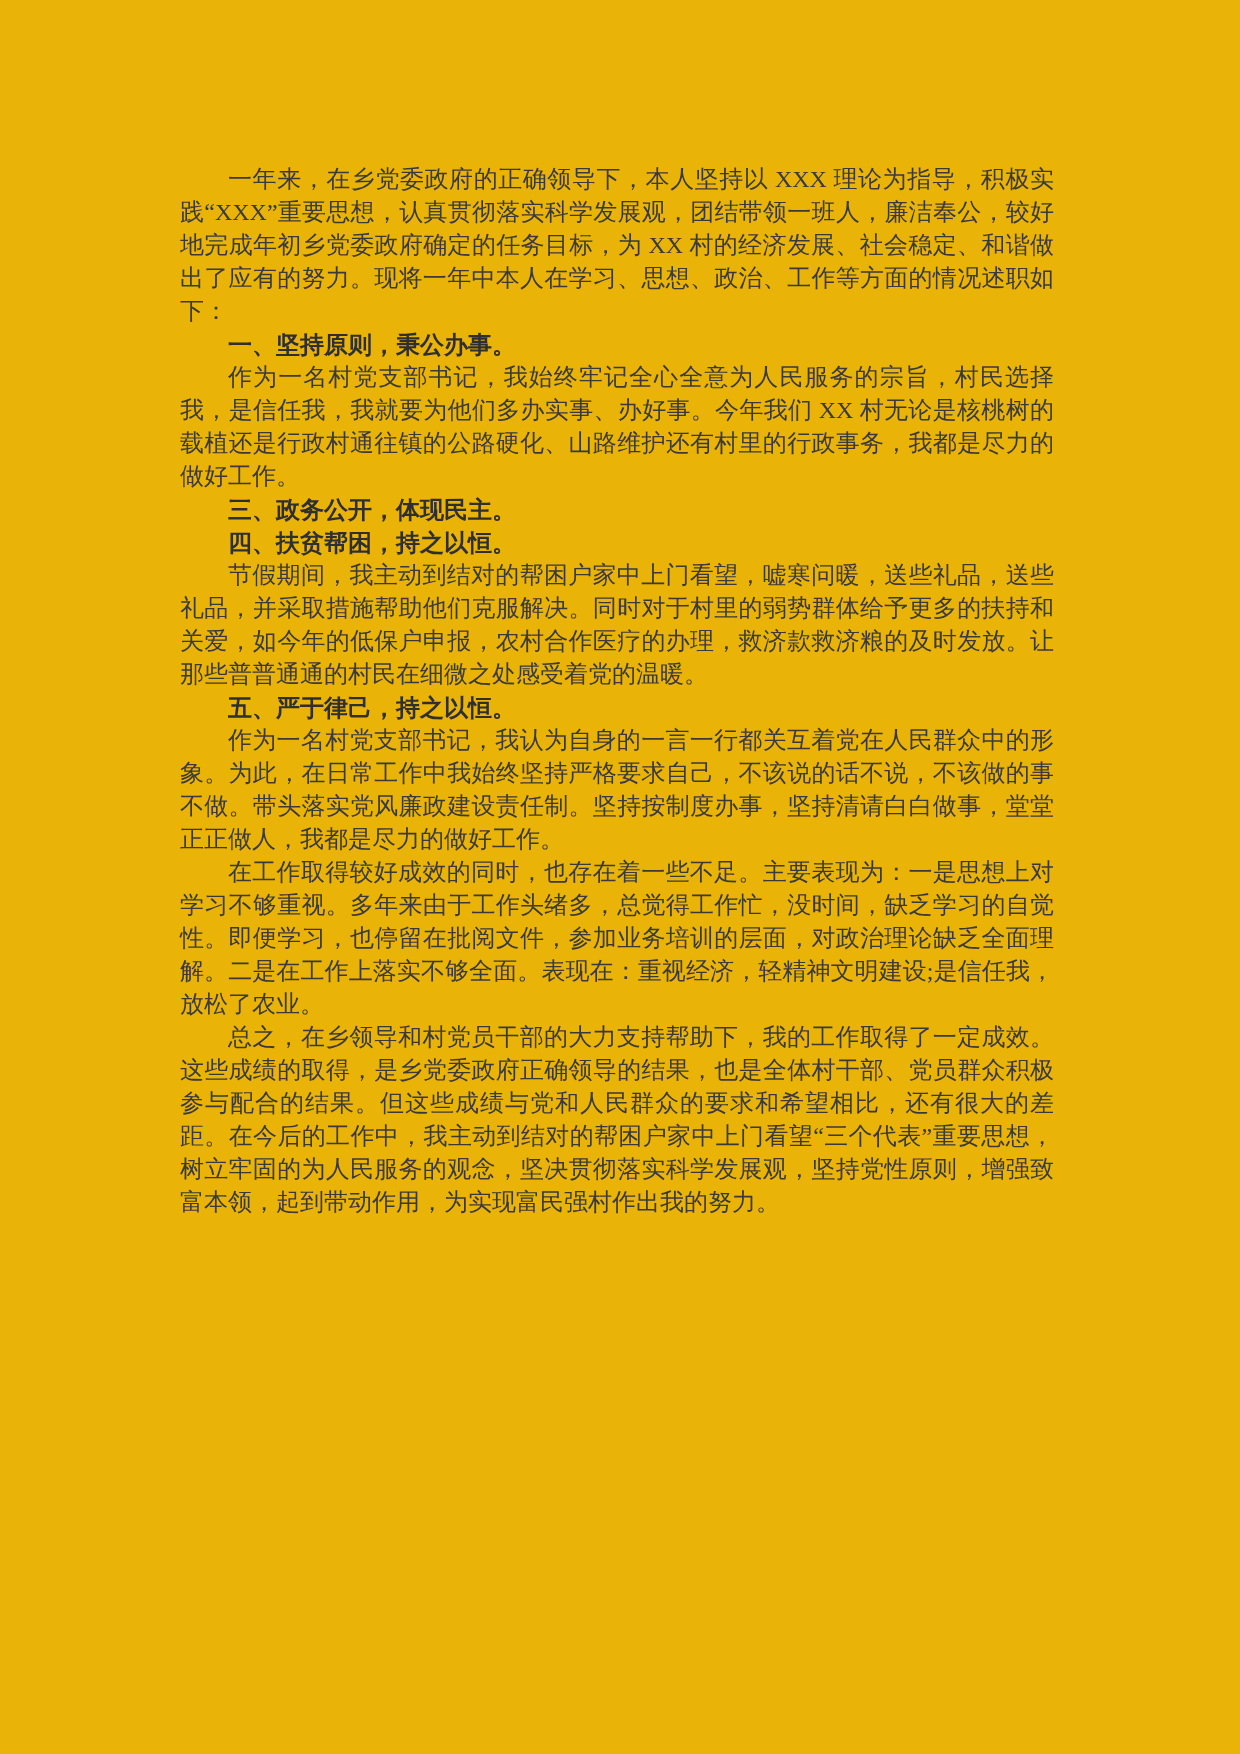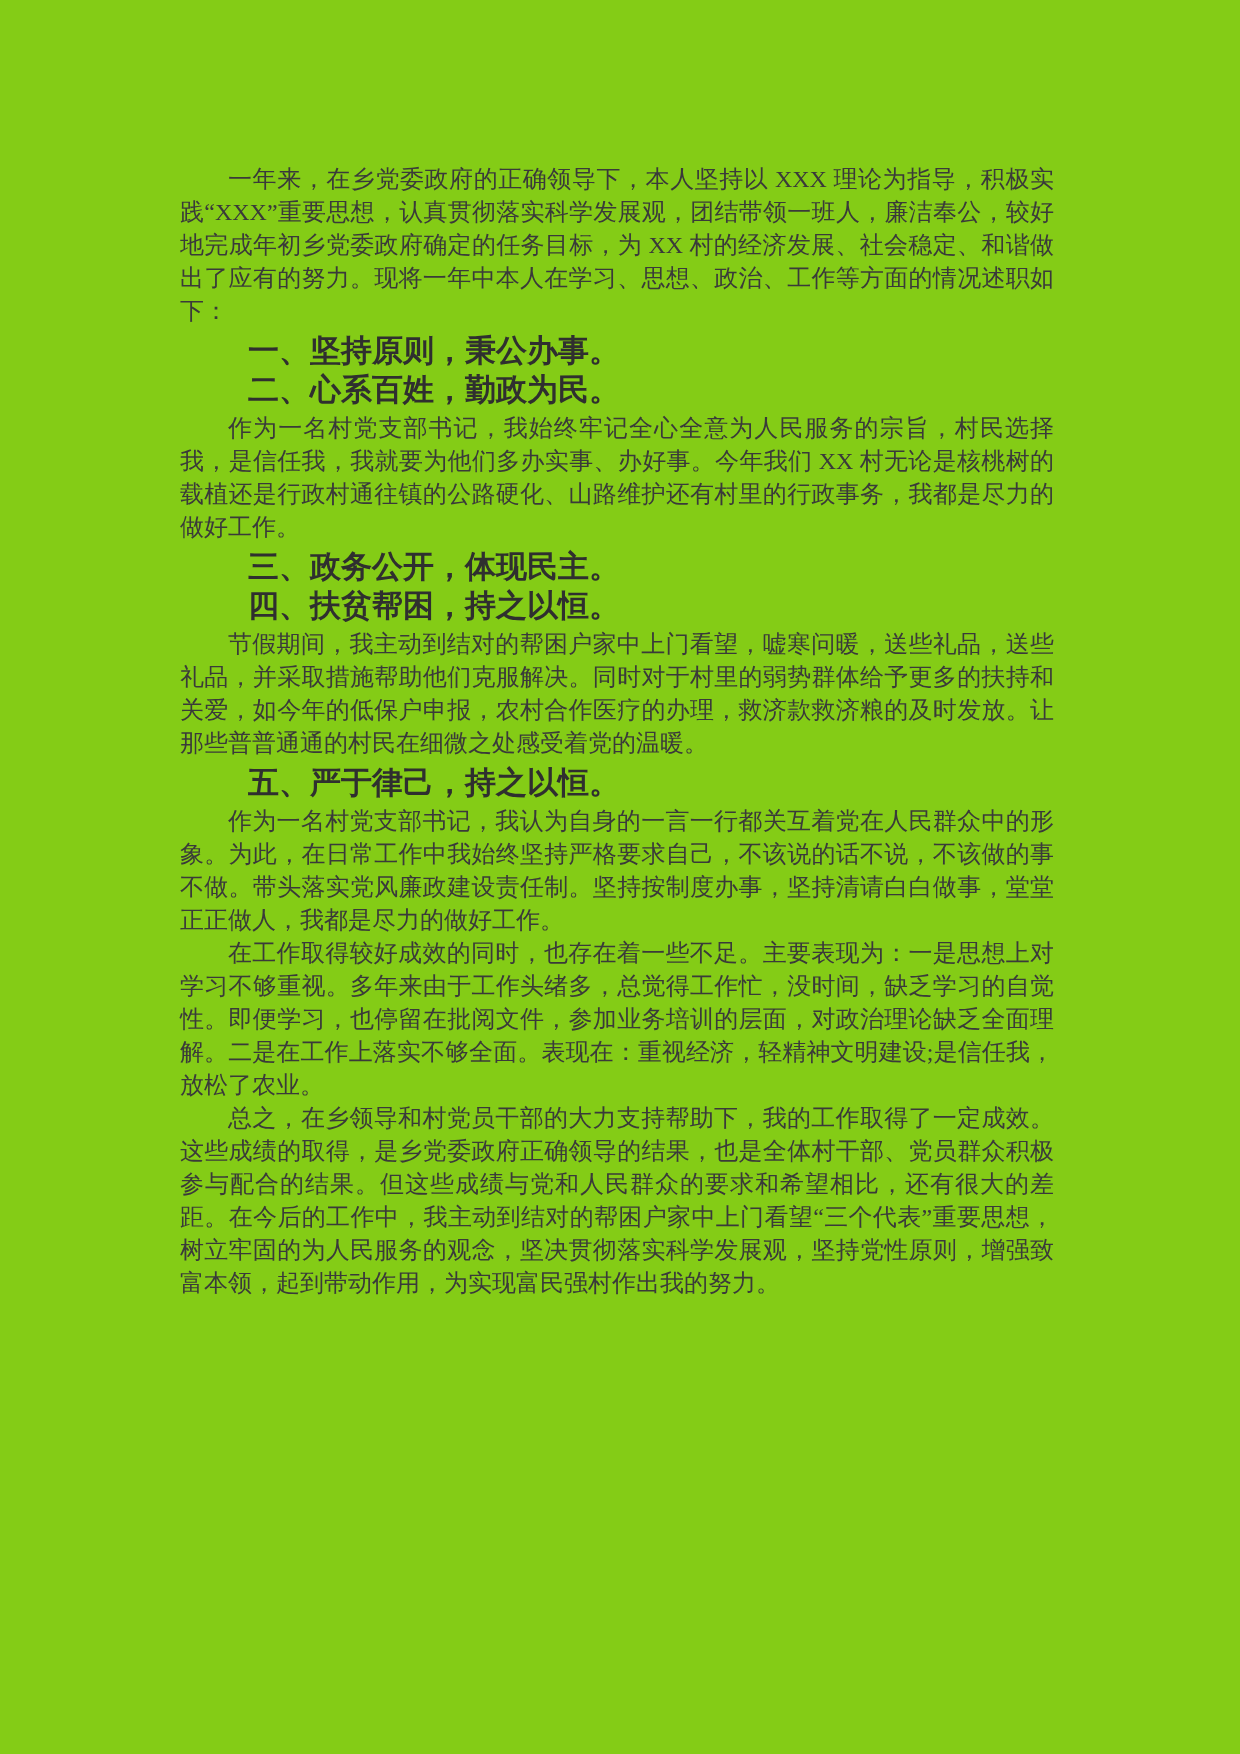--- a/index.html
+++ b/index.html
@@ -4,21 +4,21 @@
 <style>
   html, body {
     margin: 0;
     padding: 0;
     background: #ffffff;
   }
   .page {
     position: relative;
     width: 1240px;
     height: 1754px;
-    background: #84cc16;
+    background: #eab308;
     overflow: hidden;
   }
   .doc-body {
     position: absolute;
     left: 180px;
     top: 163px;
     width: 874px;
     font-family: "Liberation Serif", "DejaVu Serif", serif;
     font-size: 24px;
     line-height: 33px;
@@ -26,38 +26,37 @@
     text-align: justify;
     text-justify: inter-ideograph;
   }
   .doc-body p {
     margin: 0;
     padding: 0;
     text-indent: 2em;
     word-wrap: break-word;
   }
   .doc-body h2 {
-    margin: 6px;
+    margin: 0;
     padding: 0;
     text-indent: 2em;
-    font-size: 31px;
+    font-size: 24px;
     line-height: 33px;
     font-weight: bold;
     color: #2f2f2f;
     font-family: "Liberation Sans", "DejaVu Sans", sans-serif;
   }
 </style>
 </head>
 <body>
 
 <div class="page">
   <div class="doc-body" id="doc-body">
       <p>一年来，在乡党委政府的正确领导下，本人坚持以 XXX 理论为指导，积极实践“XXX”重要思想，认真贯彻落实科学发展观，团结带领一班人，廉洁奉公，较好地完成年初乡党委政府确定的任务目标，为 XX 村的经济发展、社会稳定、和谐做出了应有的努力。现将一年中本人在学习、思想、政治、工作等方面的情况述职如下：</p>
       <h2>一、坚持原则，秉公办事。</h2>
-      <h2>二、心系百姓，勤政为民。</h2>
       <p>作为一名村党支部书记，我始终牢记全心全意为人民服务的宗旨，村民选择我，是信任我，我就要为他们多办实事、办好事。今年我们 XX 村无论是核桃树的载植还是行政村通往镇的公路硬化、山路维护还有村里的行政事务，我都是尽力的做好工作。</p>
       <h2>三、政务公开，体现民主。</h2>
       <h2>四、扶贫帮困，持之以恒。</h2>
       <p>节假期间，我主动到结对的帮困户家中上门看望，嘘寒问暖，送些礼品，送些礼品，并采取措施帮助他们克服解决。同时对于村里的弱势群体给予更多的扶持和关爱，如今年的低保户申报，农村合作医疗的办理，救济款救济粮的及时发放。让那些普普通通的村民在细微之处感受着党的温暖。</p>
       <h2>五、严于律己，持之以恒。</h2>
       <p>作为一名村党支部书记，我认为自身的一言一行都关互着党在人民群众中的形象。为此，在日常工作中我始终坚持严格要求自己，不该说的话不说，不该做的事不做。带头落实党风廉政建设责任制。坚持按制度办事，坚持清请白白做事，堂堂正正做人，我都是尽力的做好工作。</p>
       <p>在工作取得较好成效的同时，也存在着一些不足。主要表现为：一是思想上对学习不够重视。多年来由于工作头绪多，总觉得工作忙，没时间，缺乏学习的自觉性。即便学习，也停留在批阅文件，参加业务培训的层面，对政治理论缺乏全面理解。二是在工作上落实不够全面。表现在：重视经济，轻精神文明建设;是信任我，放松了农业。</p>
       <p>总之，在乡领导和村党员干部的大力支持帮助下，我的工作取得了一定成效。这些成绩的取得，是乡党委政府正确领导的结果，也是全体村干部、党员群众积极参与配合的结果。但这些成绩与党和人民群众的要求和希望相比，还有很大的差距。在今后的工作中，我主动到结对的帮困户家中上门看望“三个代表”重要思想，树立牢固的为人民服务的观念，坚决贯彻落实科学发展观，坚持党性原则，增强致富本领，起到带动作用，为实现富民强村作出我的努力。</p>
     </div>
 </div>

